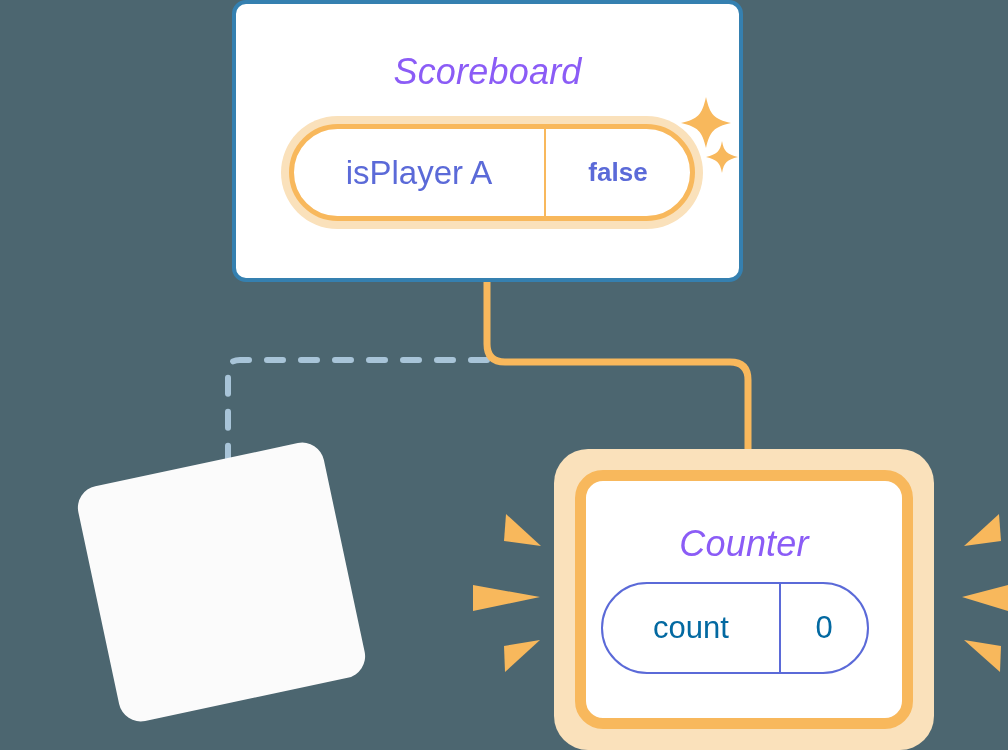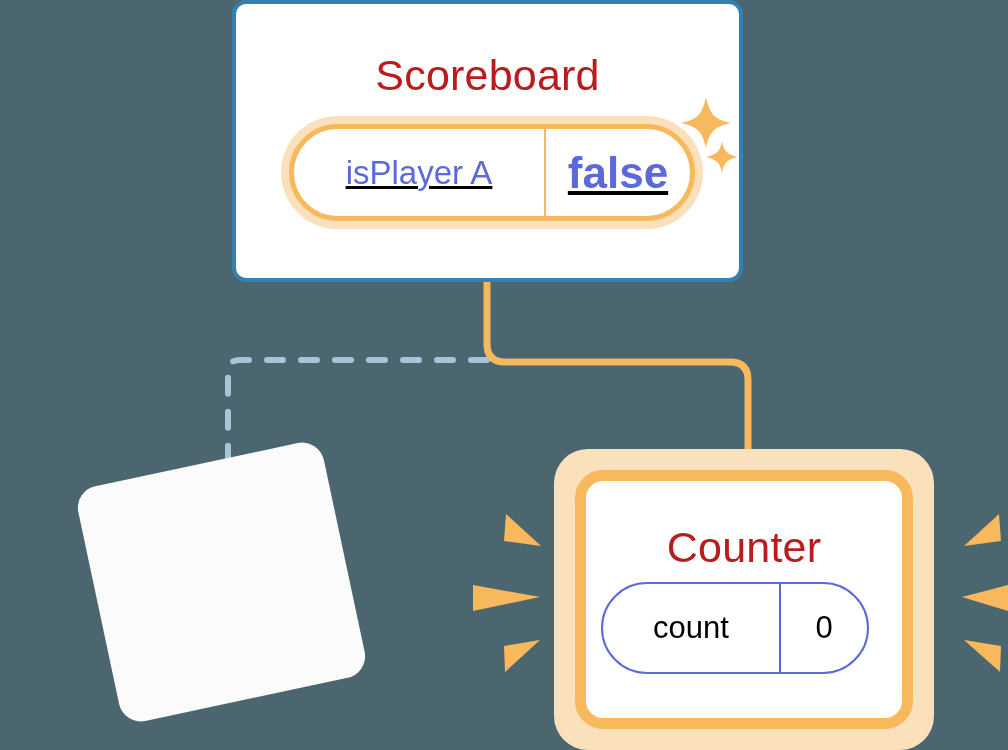--- a/index.html
+++ b/index.html
@@ -29,58 +29,58 @@
     position:absolute;
     left:232px; top:0px;
     width:511px; height:282px;
     background:#ffffff;
     border:4px solid #3580b0;
     border-radius:14px;
     z-index:3;
   }
   .card-title {
     text-align:center;
-    color:#b91c1c;
-    font-size:43px;
+    color:#8b5cf6;
+    font-size:36px;
     font-weight:400;
     letter-spacing:.2px;
     line-height:1;
+    font-style:italic;
   }
   .sb-title { margin-top:50px; }
 
   
   .pill-hot-wrap {
     position:absolute;
     left:45px; top:112px;
     width:422px; height:113px;
     border-radius:57px;
     background:#fae1bb;
     padding:8px;
   }
   .pill-hot {
     width:100%; height:100%;
     border-radius:49px;
     border:5px solid #f8b85c;
     background:#ffffff;
     display:flex;
     align-items:stretch;
     overflow:hidden;
-    text-decoration:underline;
   }
   .pill-hot .cell {
     display:flex; align-items:center; justify-content:center;
     color:#5b6ad8;
     font-size:33px;
   }
   .pill-hot .cell-key { flex:0 0 250px; }
   .pill-hot .cell-val {
     flex:1 1 auto;
     border-left:2px solid #f8b85c;
     font-weight:700;
-    font-size:44px;
+    font-size:26px;
   }
 
   
   .card-counter-wrap {
     position:absolute;
     left:554px; top:449px;
     width:380px; height:301px;
     border-radius:34px;
     background:#fae1bb;
     padding:21px;
@@ -100,21 +100,21 @@
     left:47px; top:133px;
     width:268px; height:92px;
     border:2px solid #5b6ad8;
     border-radius:46px;
     background:#ffffff;
     display:flex; align-items:stretch;
     overflow:hidden;
   }
   .pill-plain .cell {
     display:flex; align-items:center; justify-content:center;
-    color:#000000;
+    color:#0369a1;
     font-size:31px;
   }
   .pill-plain .cell-key { flex:0 0 176px; }
   .pill-plain .cell-val {
     flex:1 1 auto;
     border-left:2px solid #5b6ad8;
   }
 
   
   .card-flash {

